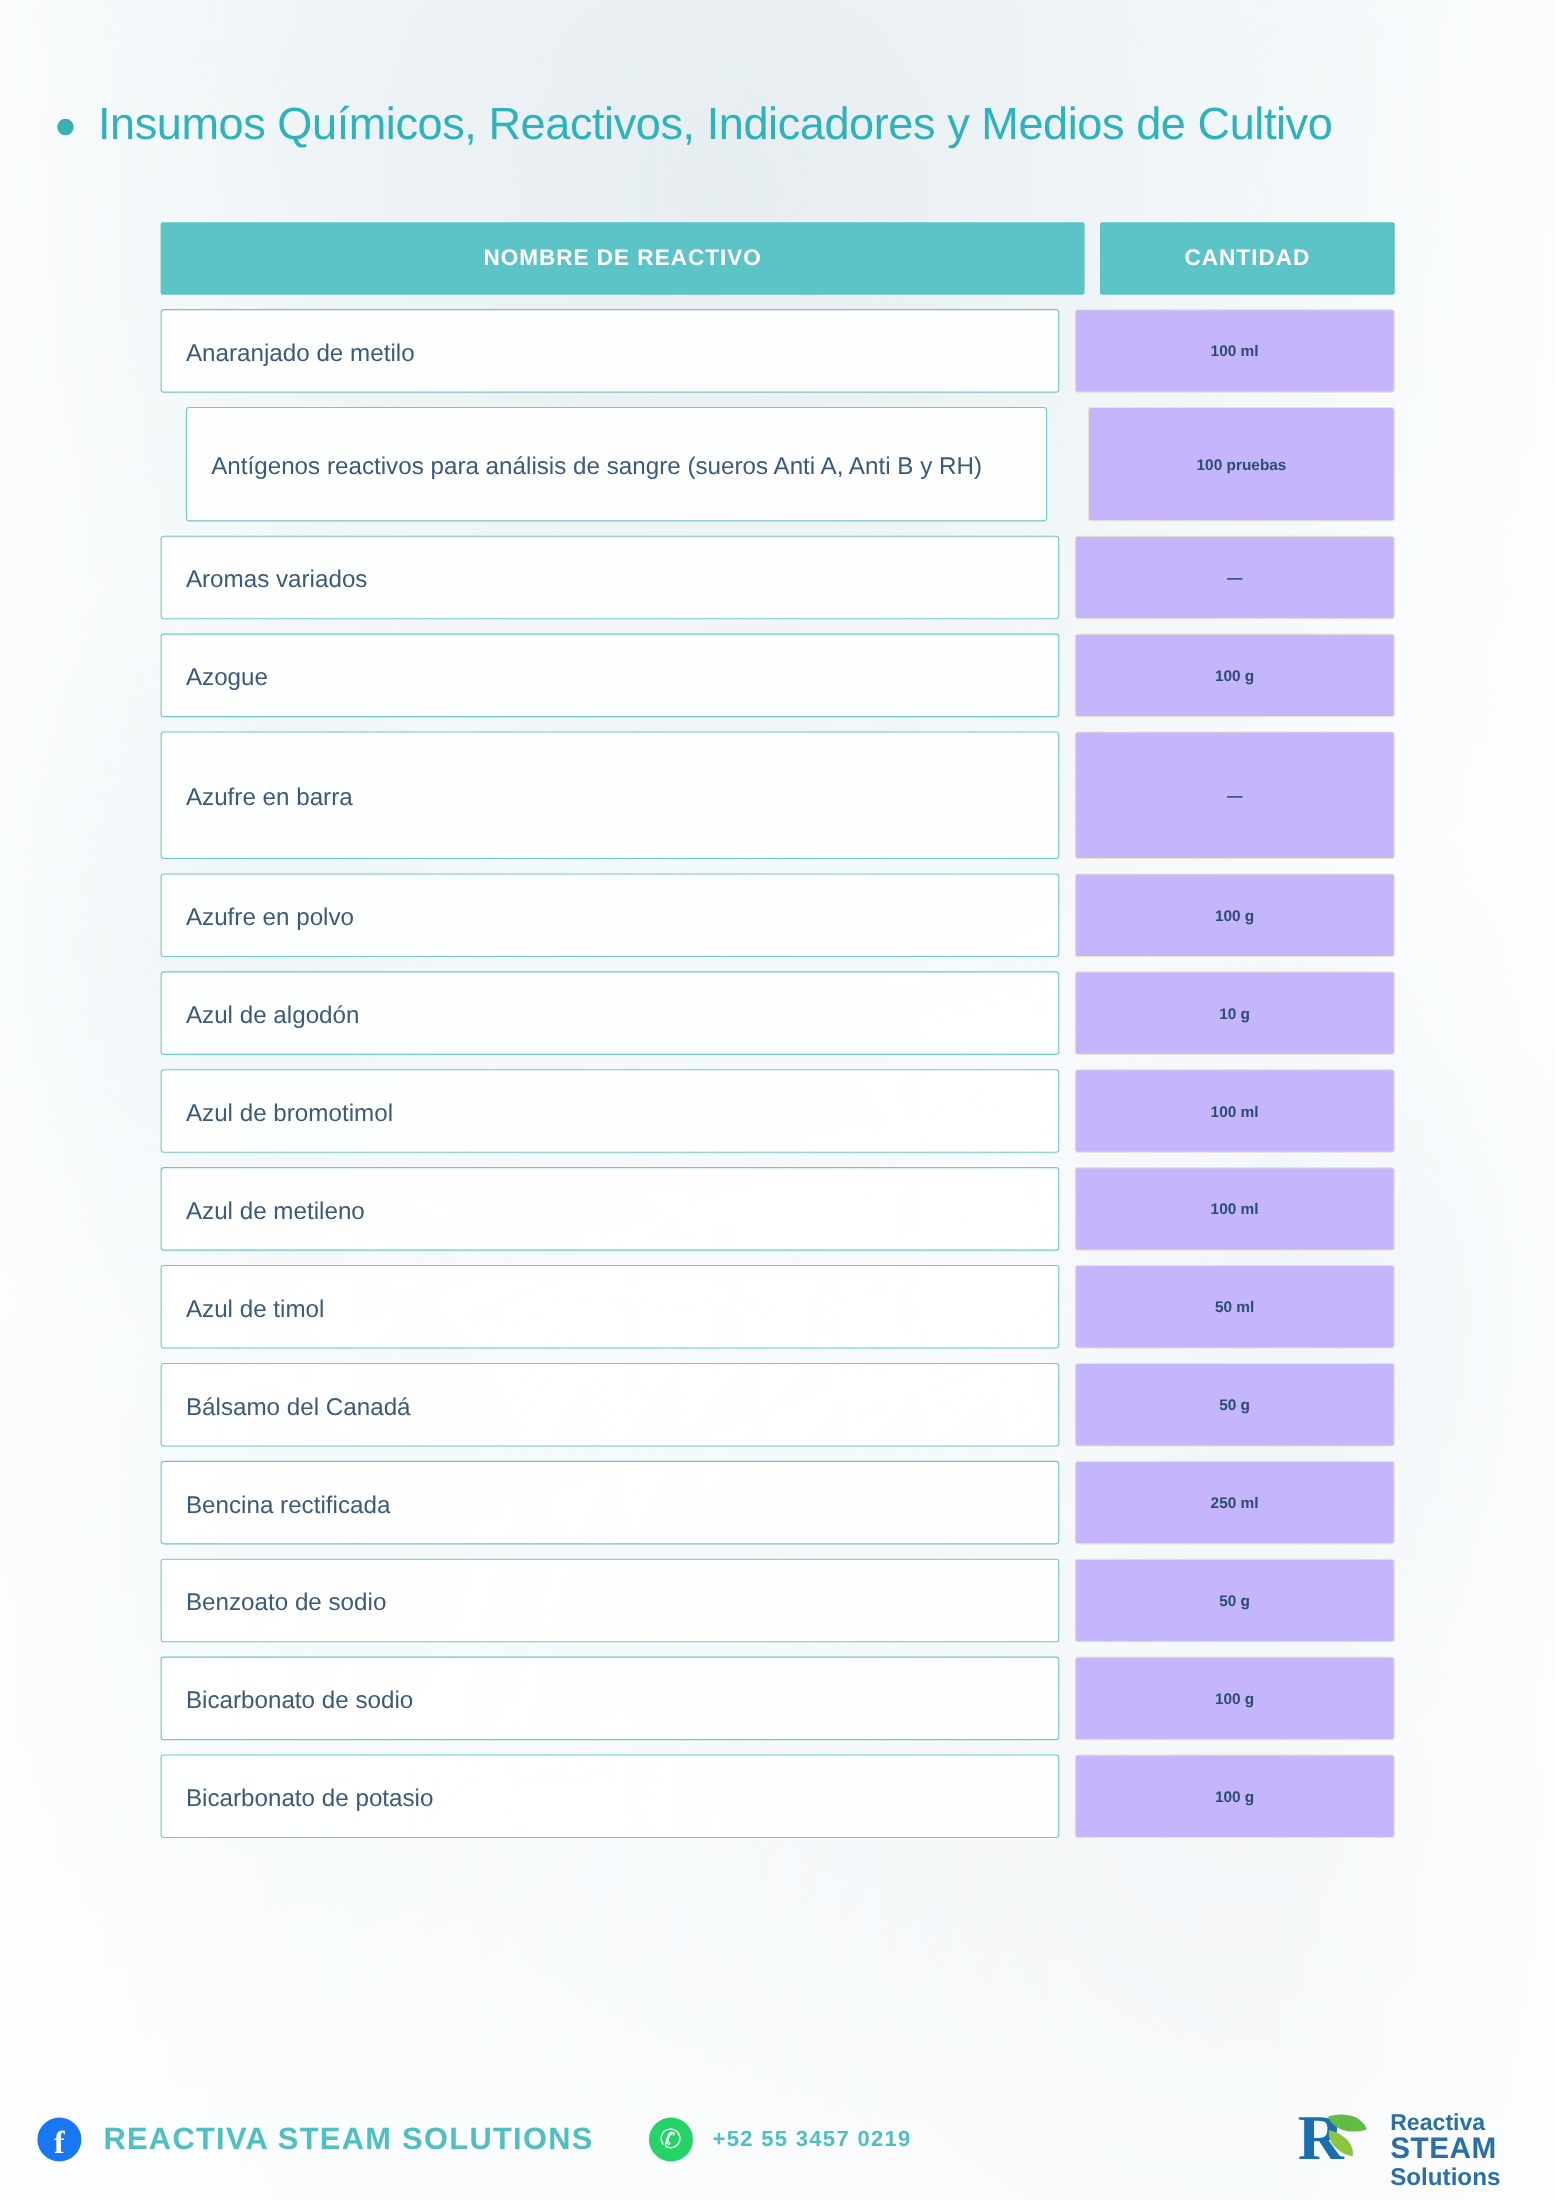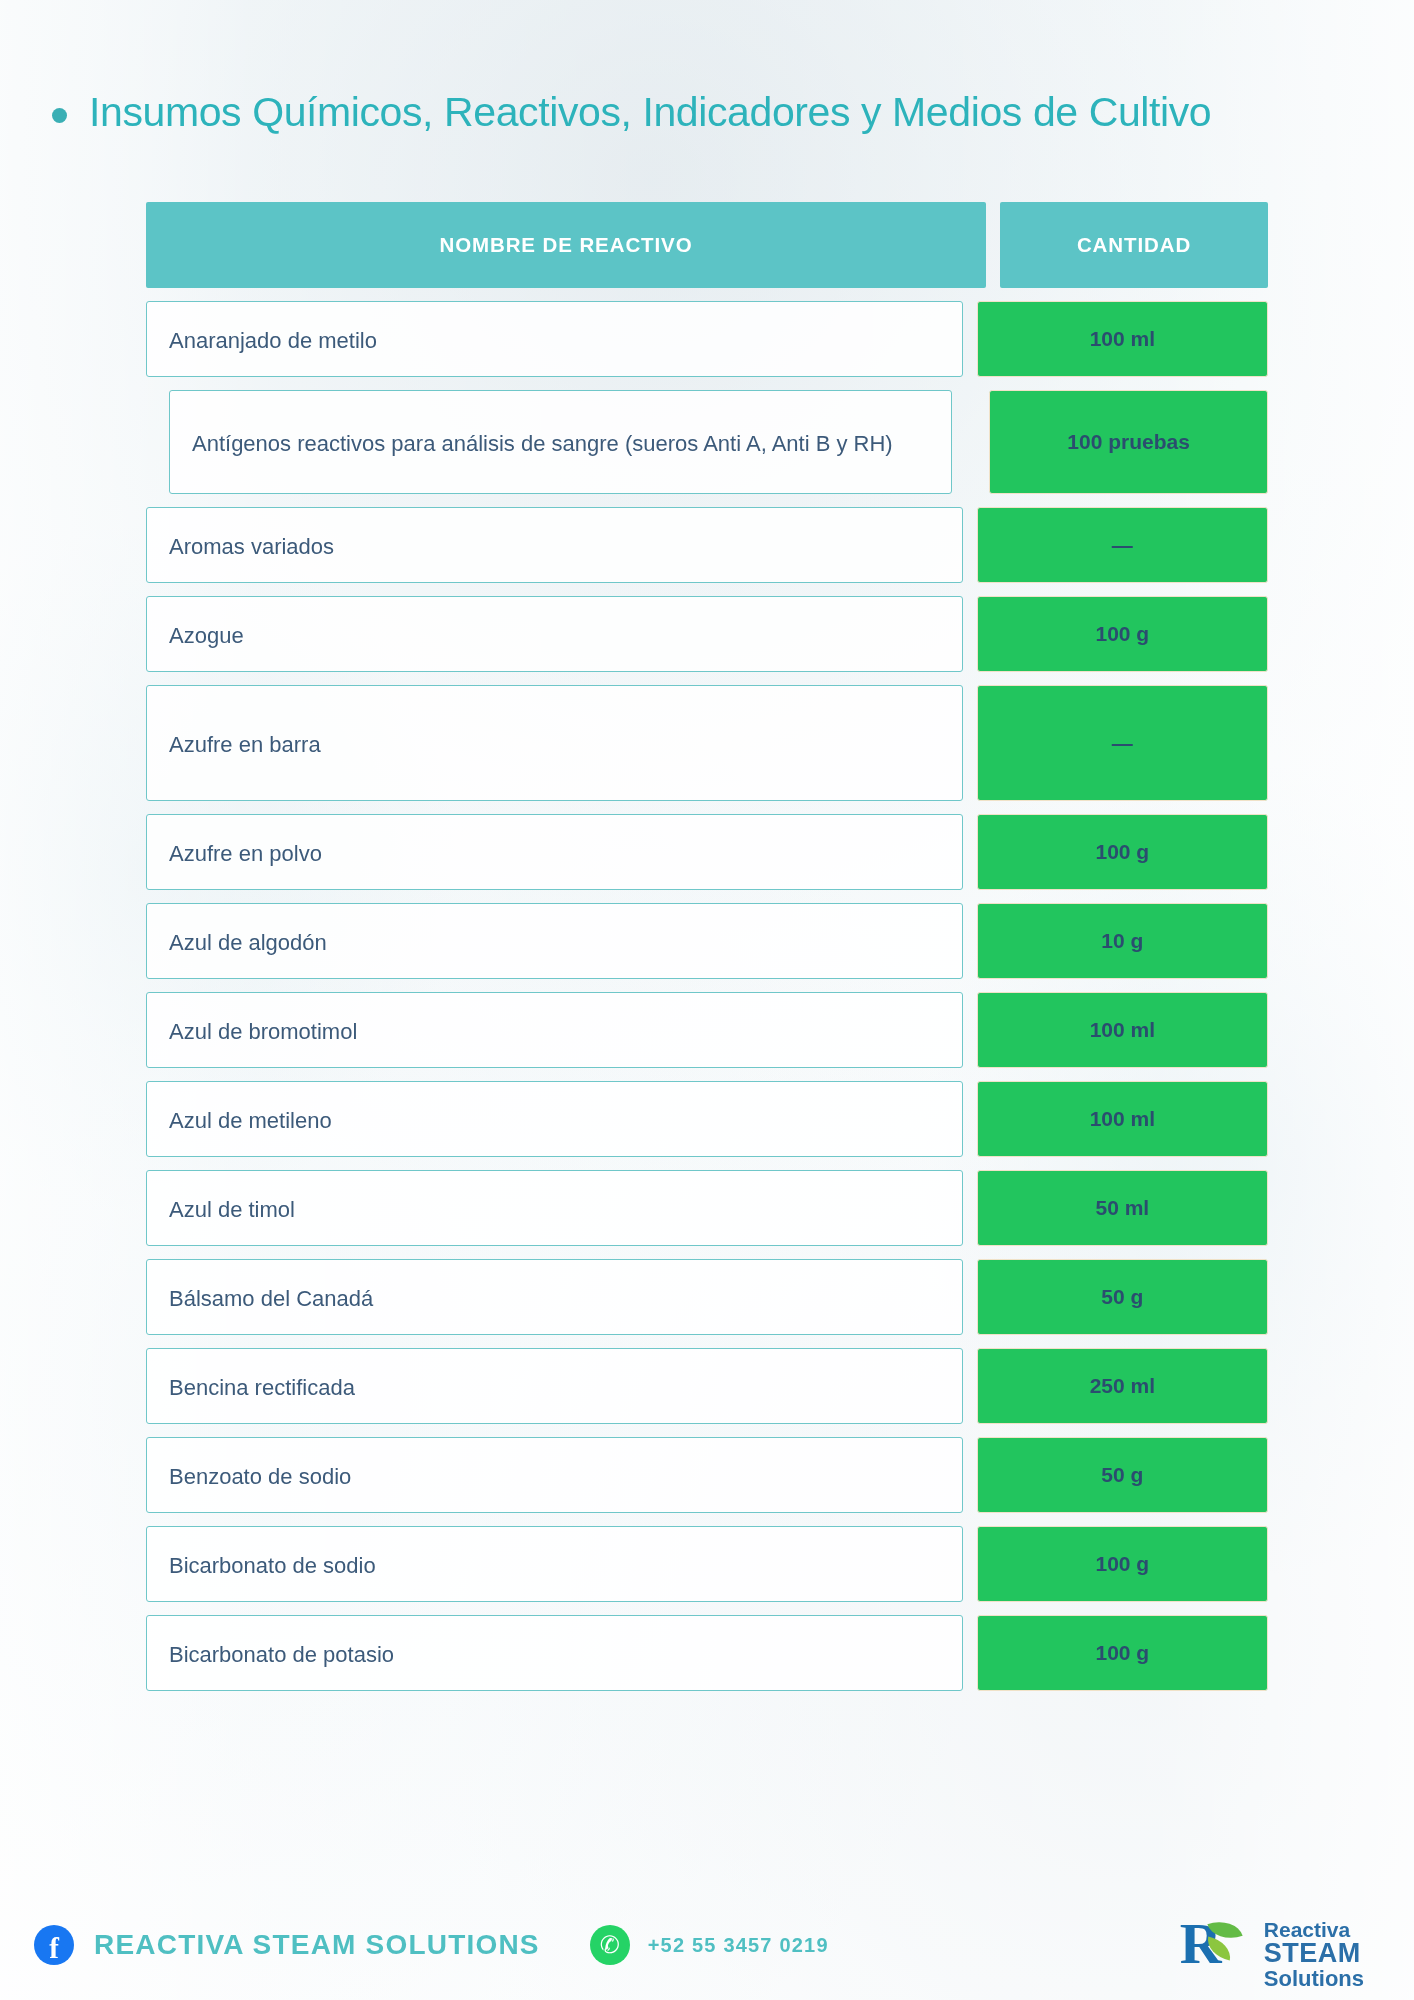--- a/index.html
+++ b/index.html
@@ -89,21 +89,21 @@
   }
   .th {
     background: #5cc4c6;
     color: #ffffff;
     font-weight: bold;
     font-size: 20.5px;
     letter-spacing: 0.9px;
     display: flex;
     align-items: center;
     justify-content: center;
-    height: 86px;
+    height: 66px;
     border-radius: 2px;
   }
   .th.name { width: 840px; }
   .th.qty { width: 268px; }
 
   .row {
     display: flex;
     gap: 14px;
     margin-top: 13px;
   }
@@ -117,24 +117,24 @@
     line-height: 1.45;
     display: flex;
     align-items: center;
     padding: 12px 20px 8px 22px;
     min-height: 76px;
   }
   .cell-qty {
     width: 300px;
     border: 1.6px solid #f0e2c8;
     border-radius: 3px;
-    background: #22c55e;
+    background: #c4b5fd;
     color: #2b4d6f;
     font-weight: bold;
-    font-size: 21px;
+    font-size: 14px;
     display: flex;
     align-items: center;
     justify-content: center;
     min-height: 76px;
   }
   .row.tall .cell-name, .row.tall .cell-qty { min-height: 104px; margin-left: 23px; }
   .row.tall2 .cell-name, .row.tall2 .cell-qty { min-height: 116px; }
 
   
   .footer {

